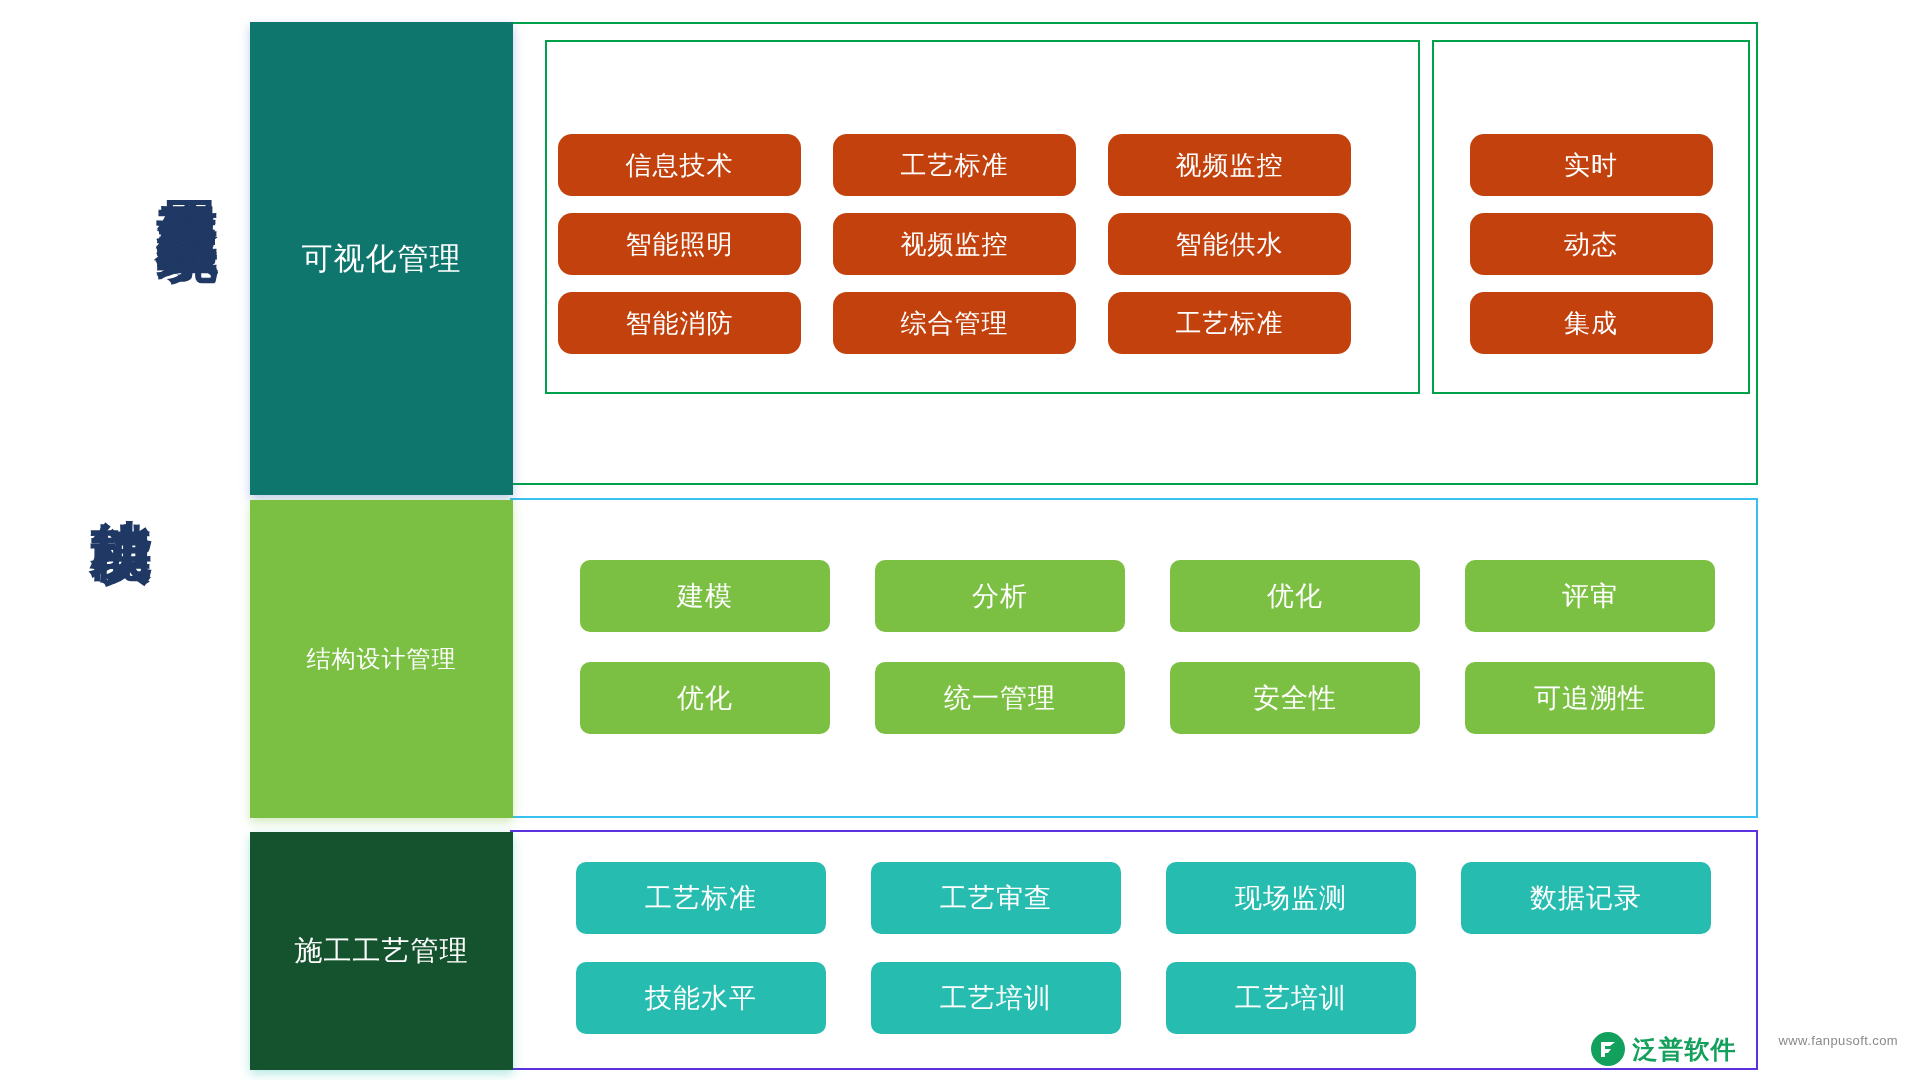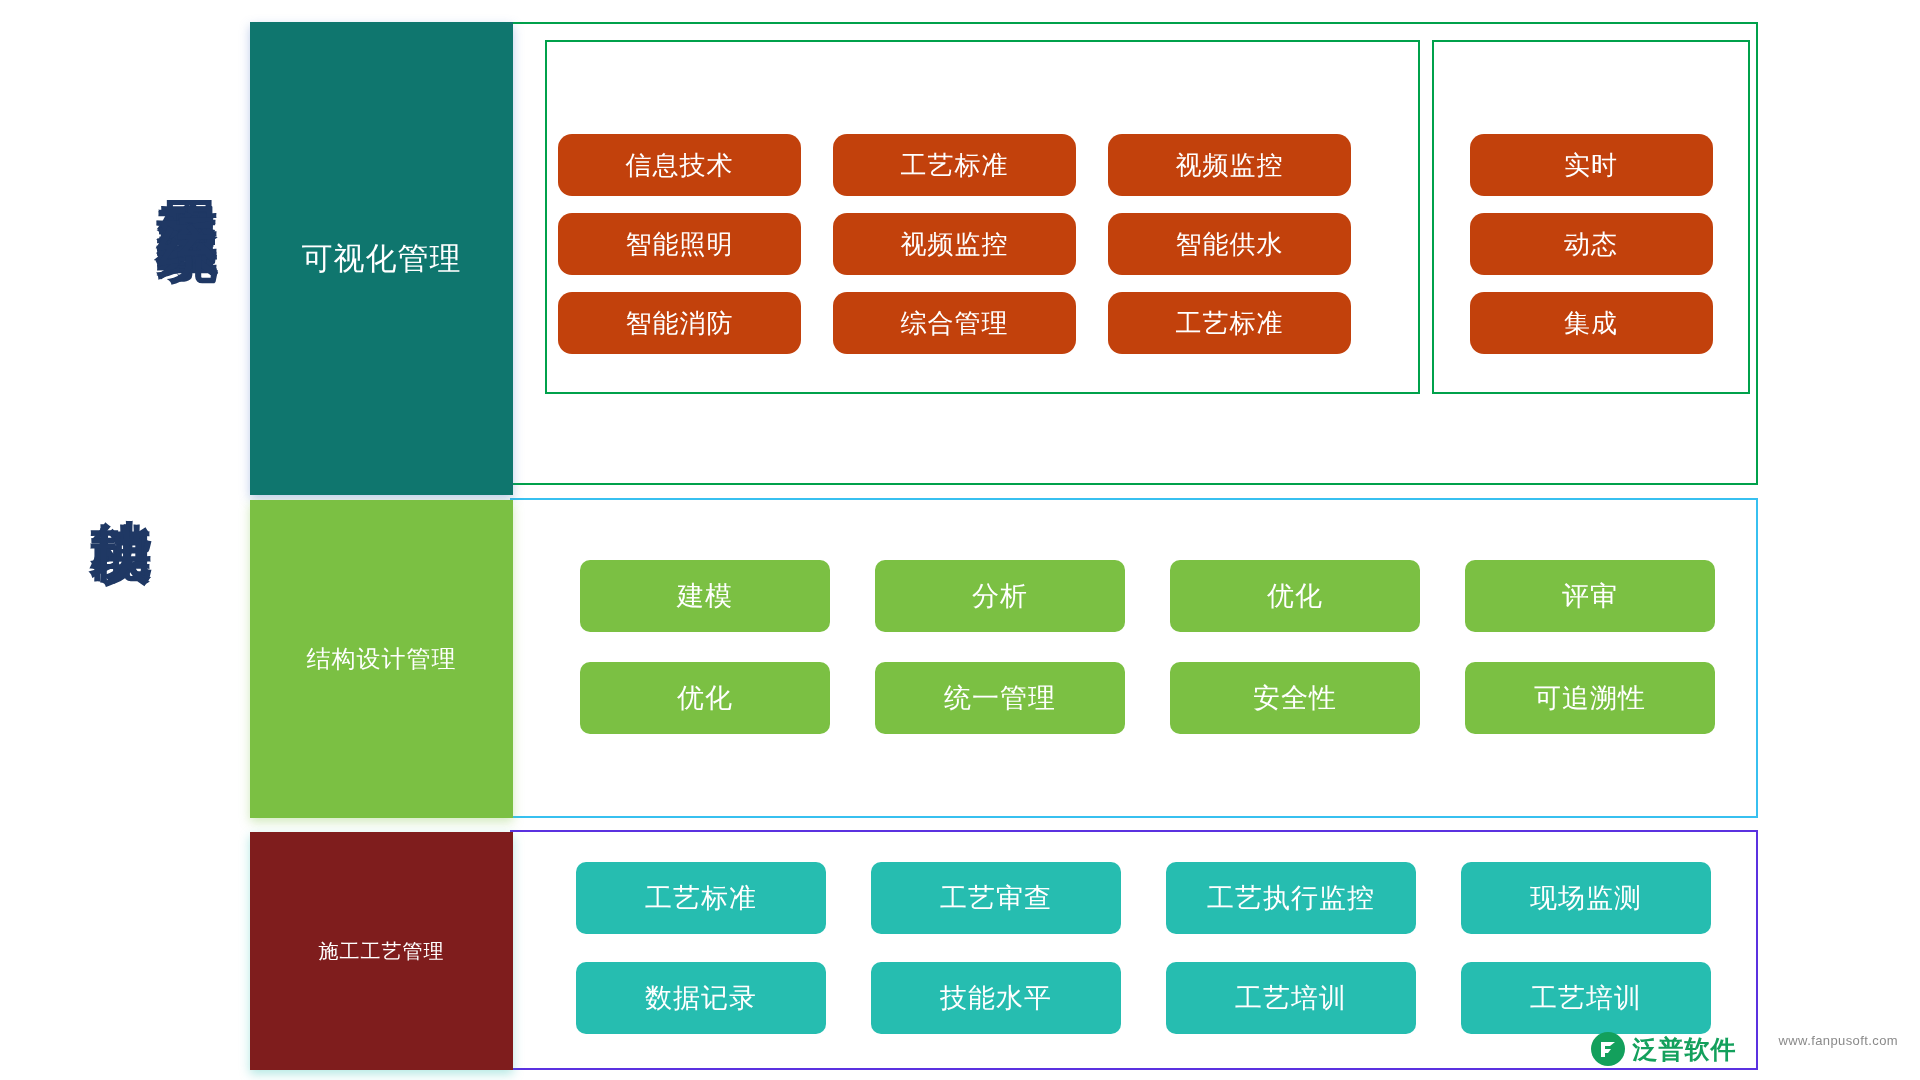--- a/index.html
+++ b/index.html
@@ -111,24 +111,24 @@
   
   #row3{ left:250px; top:830px; width:1510px; height:242px; }
   #row3 .outer-border{
     position:absolute; left:260px; top:0;
     width:1248px; height:240px;
     border:2px solid #5B31E0; box-sizing:border-box;
   }
   #row3 .cat-card{
     position:absolute; left:0; top:2px;
     width:263px; height:238px;
-    background:#7f1d1d;
+    background:#14532d;
     box-shadow:0 4px 10px rgba(38,189,176,.35);
     display:flex; align-items:center; justify-content:center;
-    color:#ffffff; font-size:20px; letter-spacing:1px;
+    color:#ffffff; font-size:28px; letter-spacing:1px;
     z-index:3;
     font-family:Liberation Serif, serif;
   }
   #row3 .grid{
     position:absolute; left:326px; top:32px;
     width:1160px; height:180px;
     display:grid;
     grid-template-columns:repeat(4, 250px);
     grid-template-rows:repeat(2, 72px);
     column-gap:45px; row-gap:28px;
@@ -230,21 +230,20 @@
 <div class="row" id="row3">
   <div class="outer-border"></div>
 
   <div class="cat-card">
     <span>施工工艺管理</span>
   </div>
 
   <div class="grid">
     <div class="pill teal">工艺标准</div>
     <div class="pill teal">工艺审查</div>
-    <div class="pill teal">工艺执行监控</div>
     <div class="pill teal">现场监测</div>
     <div class="pill teal">数据记录</div>
     <div class="pill teal">技能水平</div>
     <div class="pill teal">工艺培训</div>
     <div class="pill teal">工艺培训</div>
   </div>
 </div>
 
 <div id="logo">
   <div id="logo-top">

